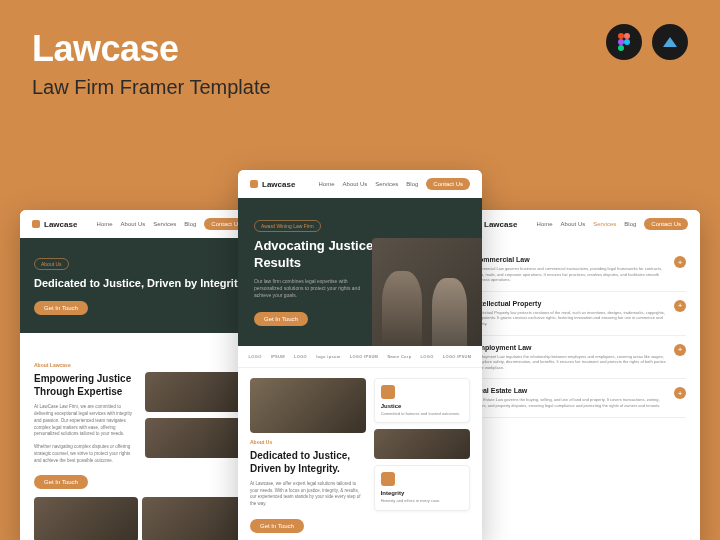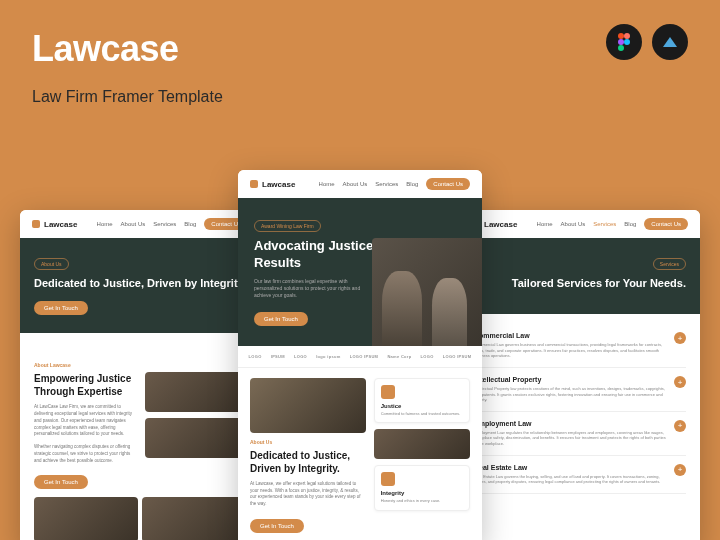--- a/index.html
+++ b/index.html
@@ -1,19 +1,19 @@
 <!DOCTYPE html>
 <html><head>
 <meta charset="utf-8">
 <style>
 *{margin:0;padding:0;box-sizing:border-box}
 body{font-family:-apple-system,BlinkMacSystemFont,'Segoe UI',sans-serif;background:#d38b4a;width:720px;height:540px;overflow:hidden;position:relative}
 .canvas{width:720px;height:540px;padding:28px 32px;position:relative}
 .title{color:#fff;font-size:36px;font-weight:700;letter-spacing:-0.5px}
-.subtitle{color:#2a2a2a;font-size:16px;font-weight:500;margin-top:18px}
+.subtitle{color:#2a2a2a;font-size:20px;font-weight:500;margin-top:6px}
 .tool-icons{position:absolute;top:24px;right:32px;display:flex;gap:10px}
 .tool-icon{width:36px;height:36px;border-radius:50%;background:#1a1a1a;display:flex;align-items:center;justify-content:center}
 .figma-logo{position:relative;width:12px;height:18px}
 .figma-logo span{position:absolute;width:6px;height:6px;border-radius:3px}
 .fr-logo{width:0;height:0;border-left:7px solid transparent;border-right:7px solid transparent;border-bottom:10px solid #4ea8de}
 .mockups{position:absolute;left:0;right:0;bottom:-10px;height:395px}
 .card{position:absolute;background:#fff;border-radius:6px;overflow:hidden;box-shadow:0 8px 30px rgba(0,0,0,0.25)}
 .card-left{left:20px;top:55px;width:240px;height:340px}
 .card-right{right:20px;top:55px;width:240px;height:340px}
 .card-center{left:238px;top:15px;width:244px;height:375px;z-index:10}
@@ -179,24 +179,20 @@
       <div class="nav">
         <div class="nav-logo">Lawcase</div>
         <div class="nav-links">
           <span>Home</span>
           <span>About Us</span>
           <span style="color:#d38b4a">Services</span>
           <span>Blog</span>
           <span class="nav-cta">Contact Us</span>
         </div>
       </div>
-      <div class="hero" style="text-align:right">
-        <div class="pill">Services</div>
-        <div class="hero-title">Tailored Services for Your Needs.</div>
-      </div>
       <div class="service-list">
         <div class="svc-item">
           <div class="svc-left">
             <div class="svc-title">Commercial Law</div>
             <div class="svc-body">Commercial Law governs business and commercial transactions, providing legal frameworks for contracts, sales, trade, and corporate operations. It ensures fair practices, resolves disputes, and facilitates smooth business operations.</div>
           </div>
           <div class="svc-plus">+</div>
         </div>
         <div class="svc-item">
           <div class="svc-left">

